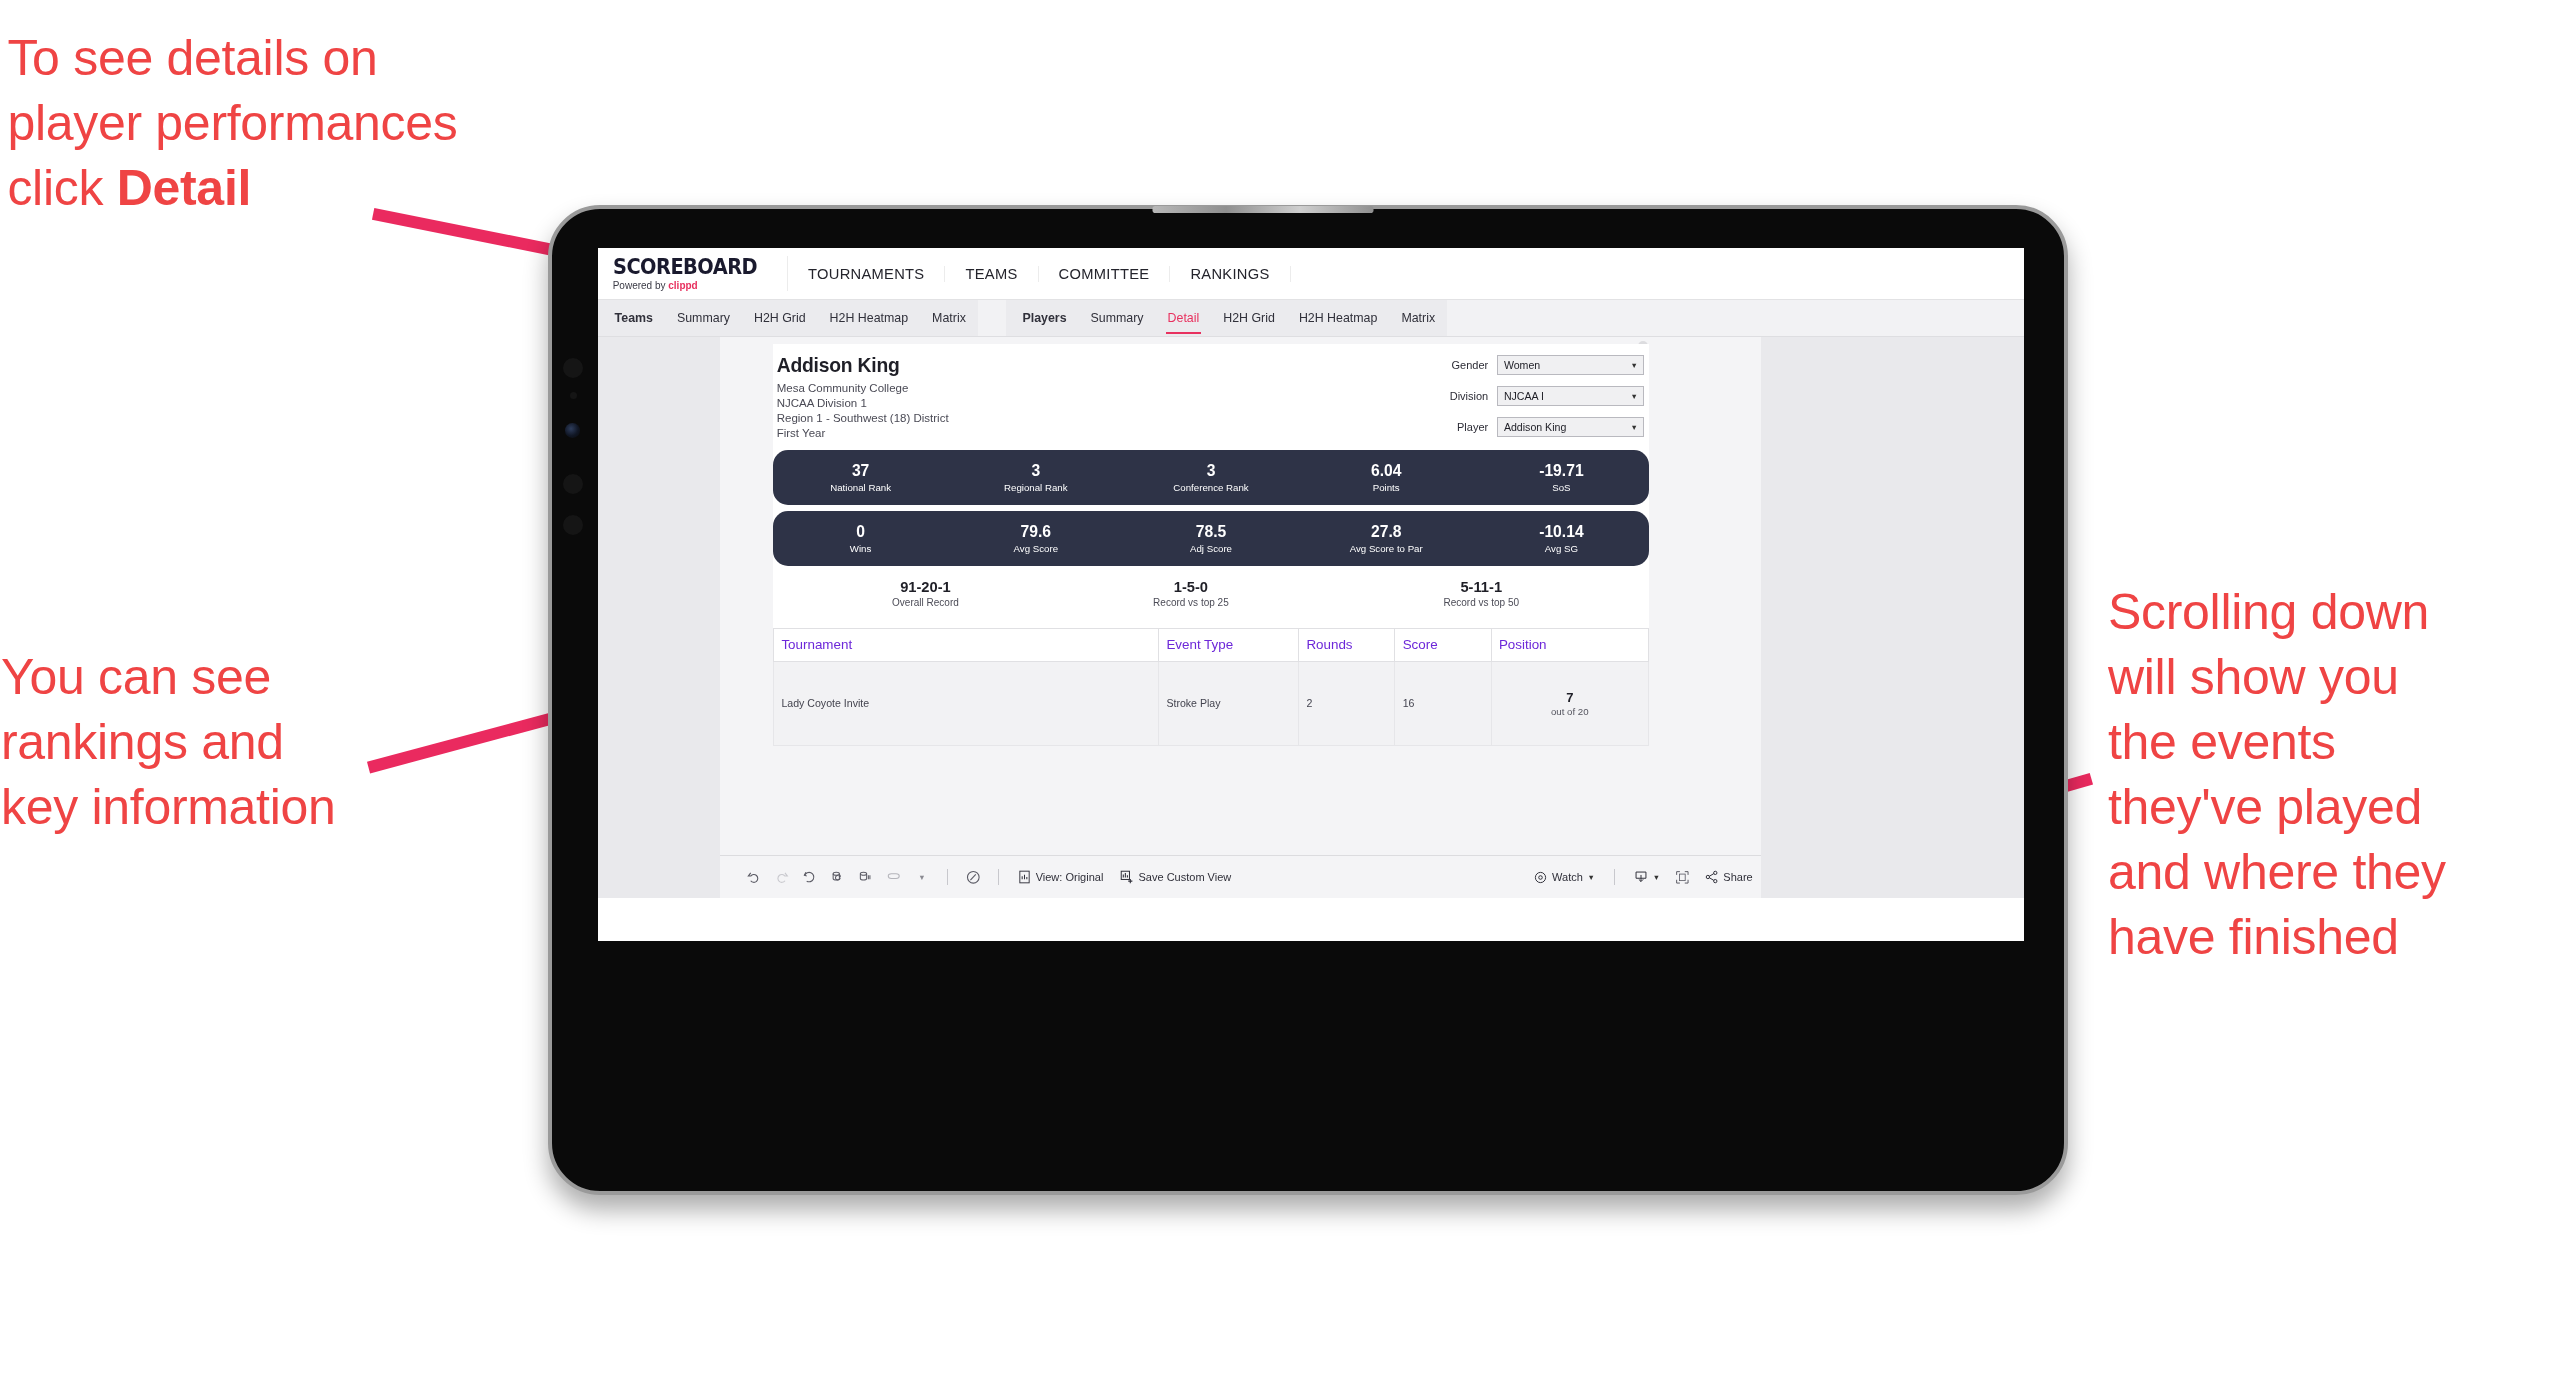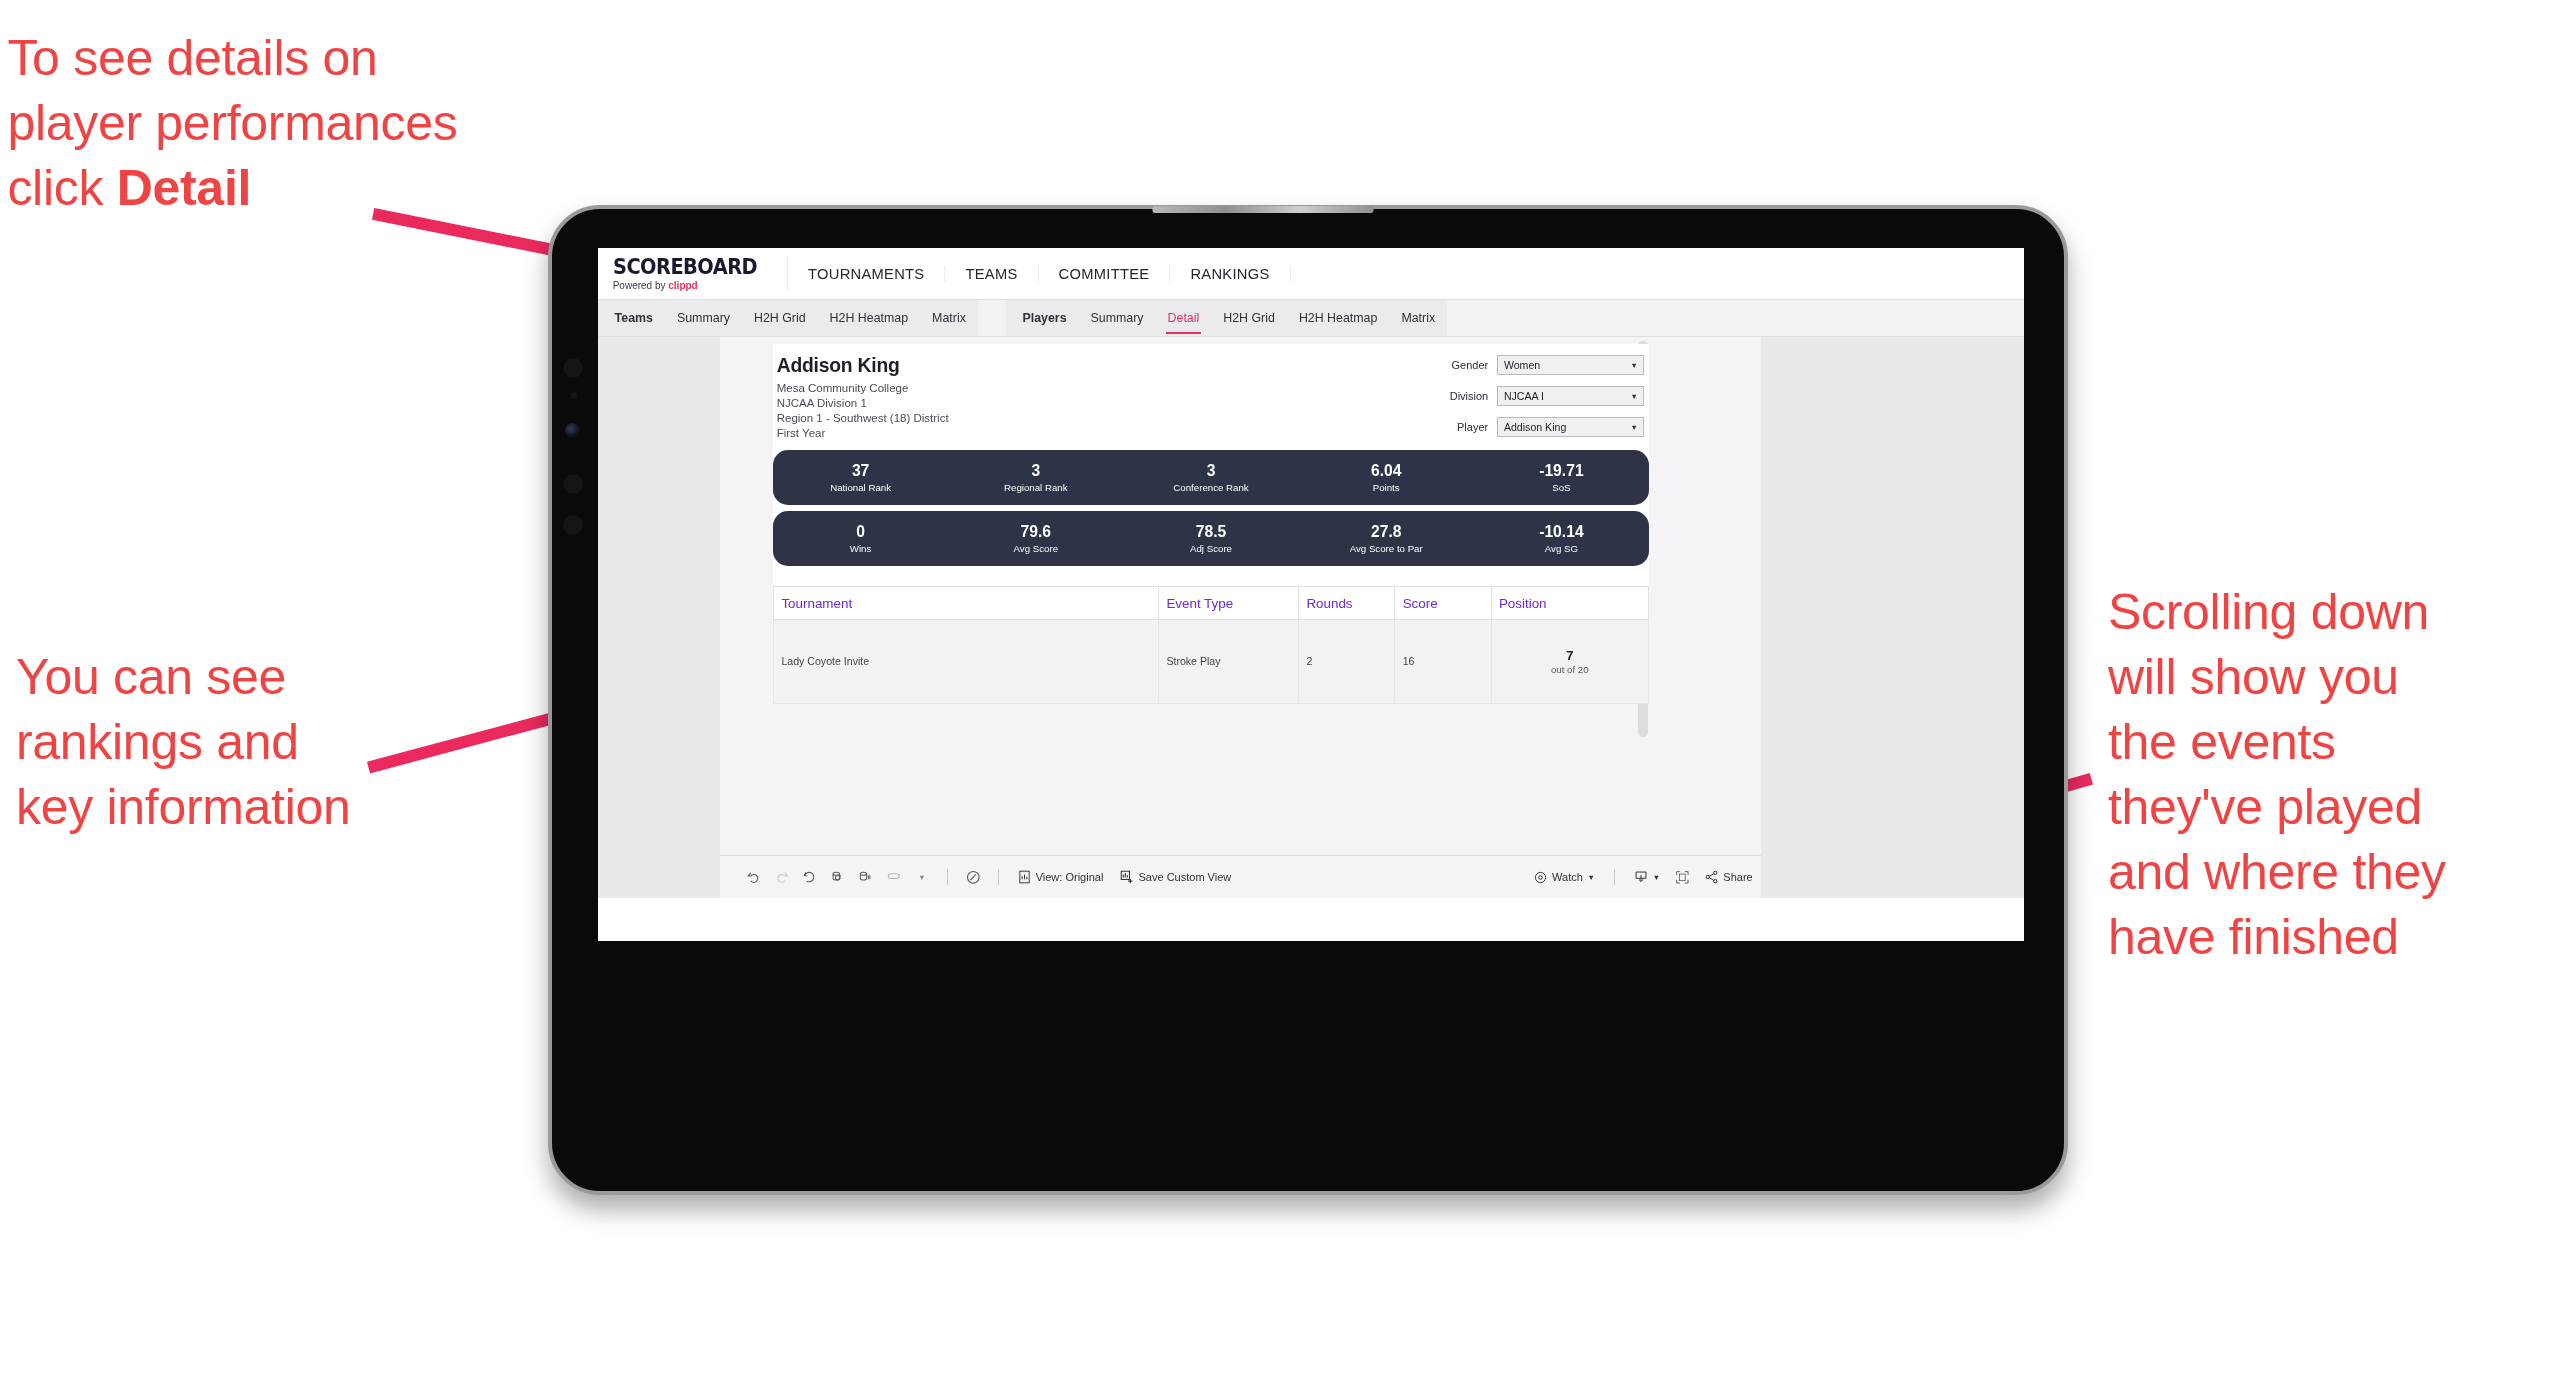--- a/index.html
+++ b/index.html
@@ -16,21 +16,21 @@
     position: absolute;
     color: #ef4444;
     font-size: 50px;
     line-height: 1.30;
     font-weight: 400;
     letter-spacing: -0.3px;
     white-space: pre-line;
   }
   .annot b { font-weight: 700; }
   #annot-topleft  { left: 7.4px;  top: 26px;  width: 608px; }
-  #annot-midleft  { left: 16px;  top: 645px; width: 461px; }
+  #annot-midleft  { left: 1px;  top: 645px; width: 461px; }
   #annot-right    { left: 2108px; top: 580px; width: 461px; }
 
   
   .arrow-svg { position: absolute; left: 0; top: 0; width: 2576px; height: 1386px;
                pointer-events: none; }
 
   
   #tablet {
     position: absolute;
     left: 548px; top: 205px;
@@ -403,20 +403,34 @@
             <div class="kpi">
               <div class="kpi-val">27.8</div>
               <div class="kpi-lbl">Avg Score to Par</div>
             </div>
             <div class="kpi">
               <div class="kpi-val">-10.14</div>
               <div class="kpi-lbl">Avg SG</div>
             </div>
           </div>
 
+          <div class="record-row">
+            <div class="record r1">
+              <div class="record-val">91-20-1</div>
+              <div class="record-lbl">Overall Record</div>
+            </div>
+            <div class="record r2">
+              <div class="record-val">1-5-0</div>
+              <div class="record-lbl">Record vs top 25</div>
+            </div>
+            <div class="record r3">
+              <div class="record-val">5-11-1</div>
+              <div class="record-lbl">Record vs top 50</div>
+            </div>
+          </div>
 
           <table class="results">
             <thead>
               <tr>
                 <th class="col-tour">Tournament</th>
                 <th class="col-type">Event Type</th>
                 <th class="col-rounds">Rounds</th>
                 <th class="col-score">Score</th>
                 <th class="col-pos c-center">Position</th>
               </tr>

